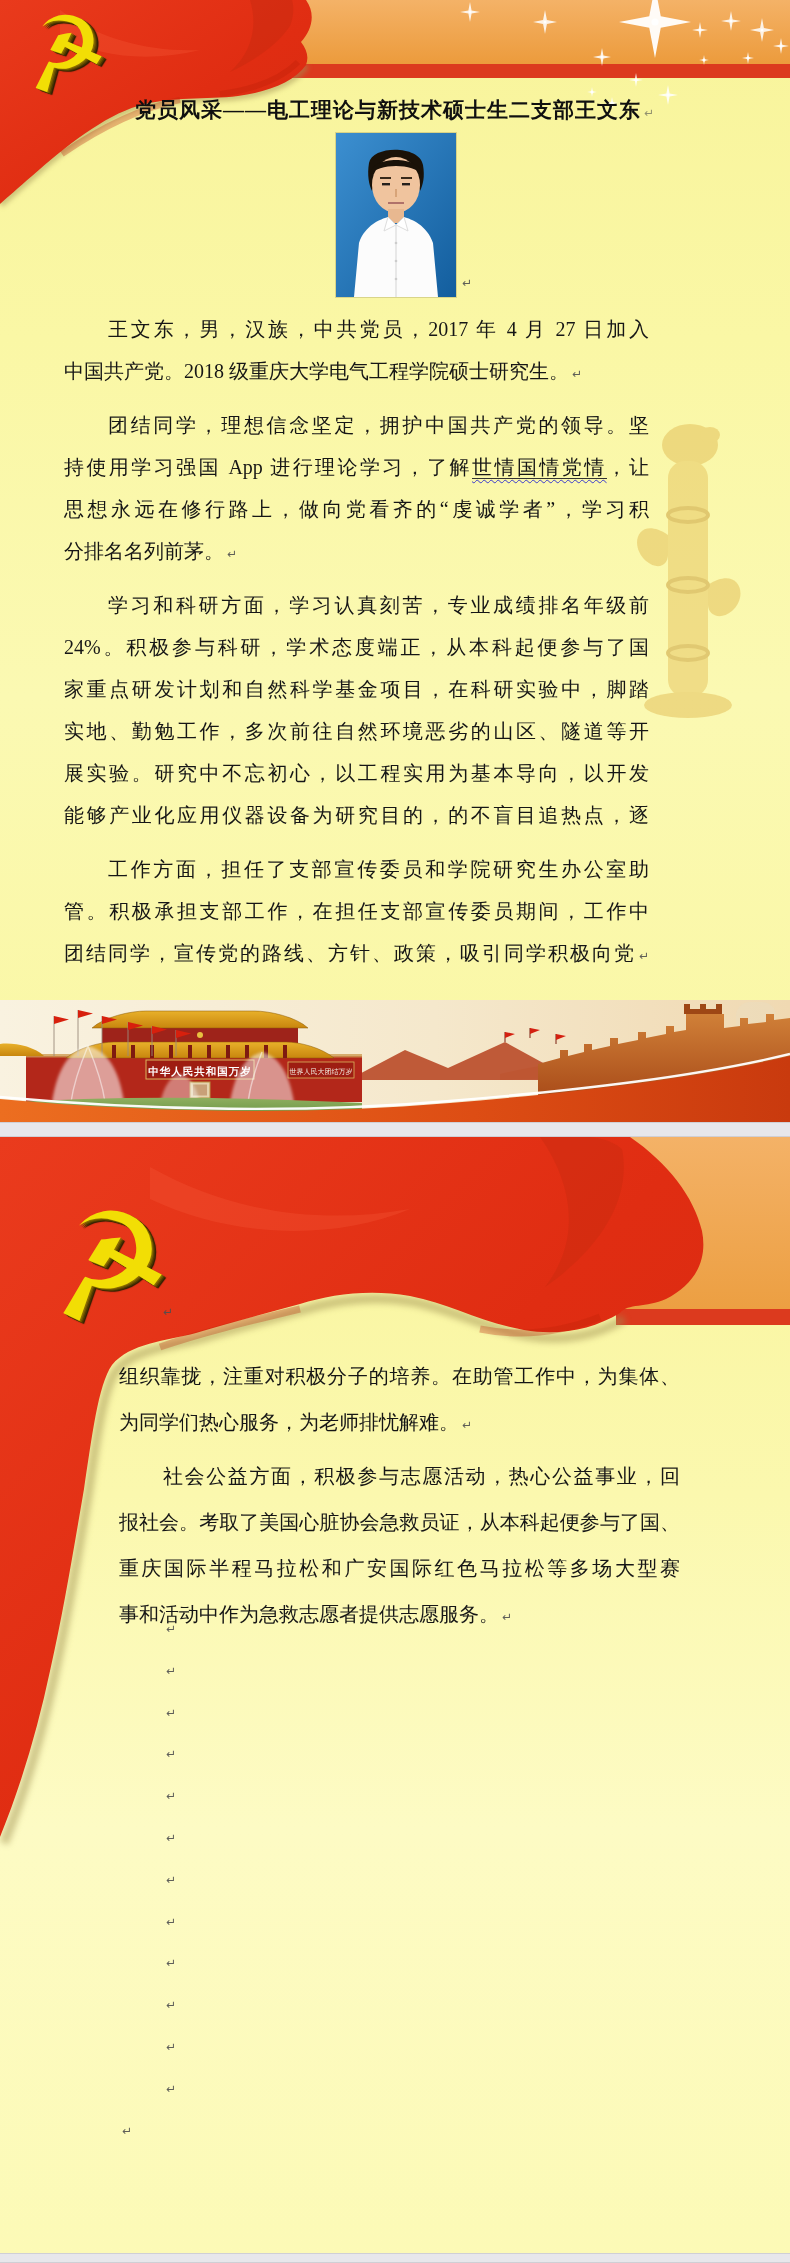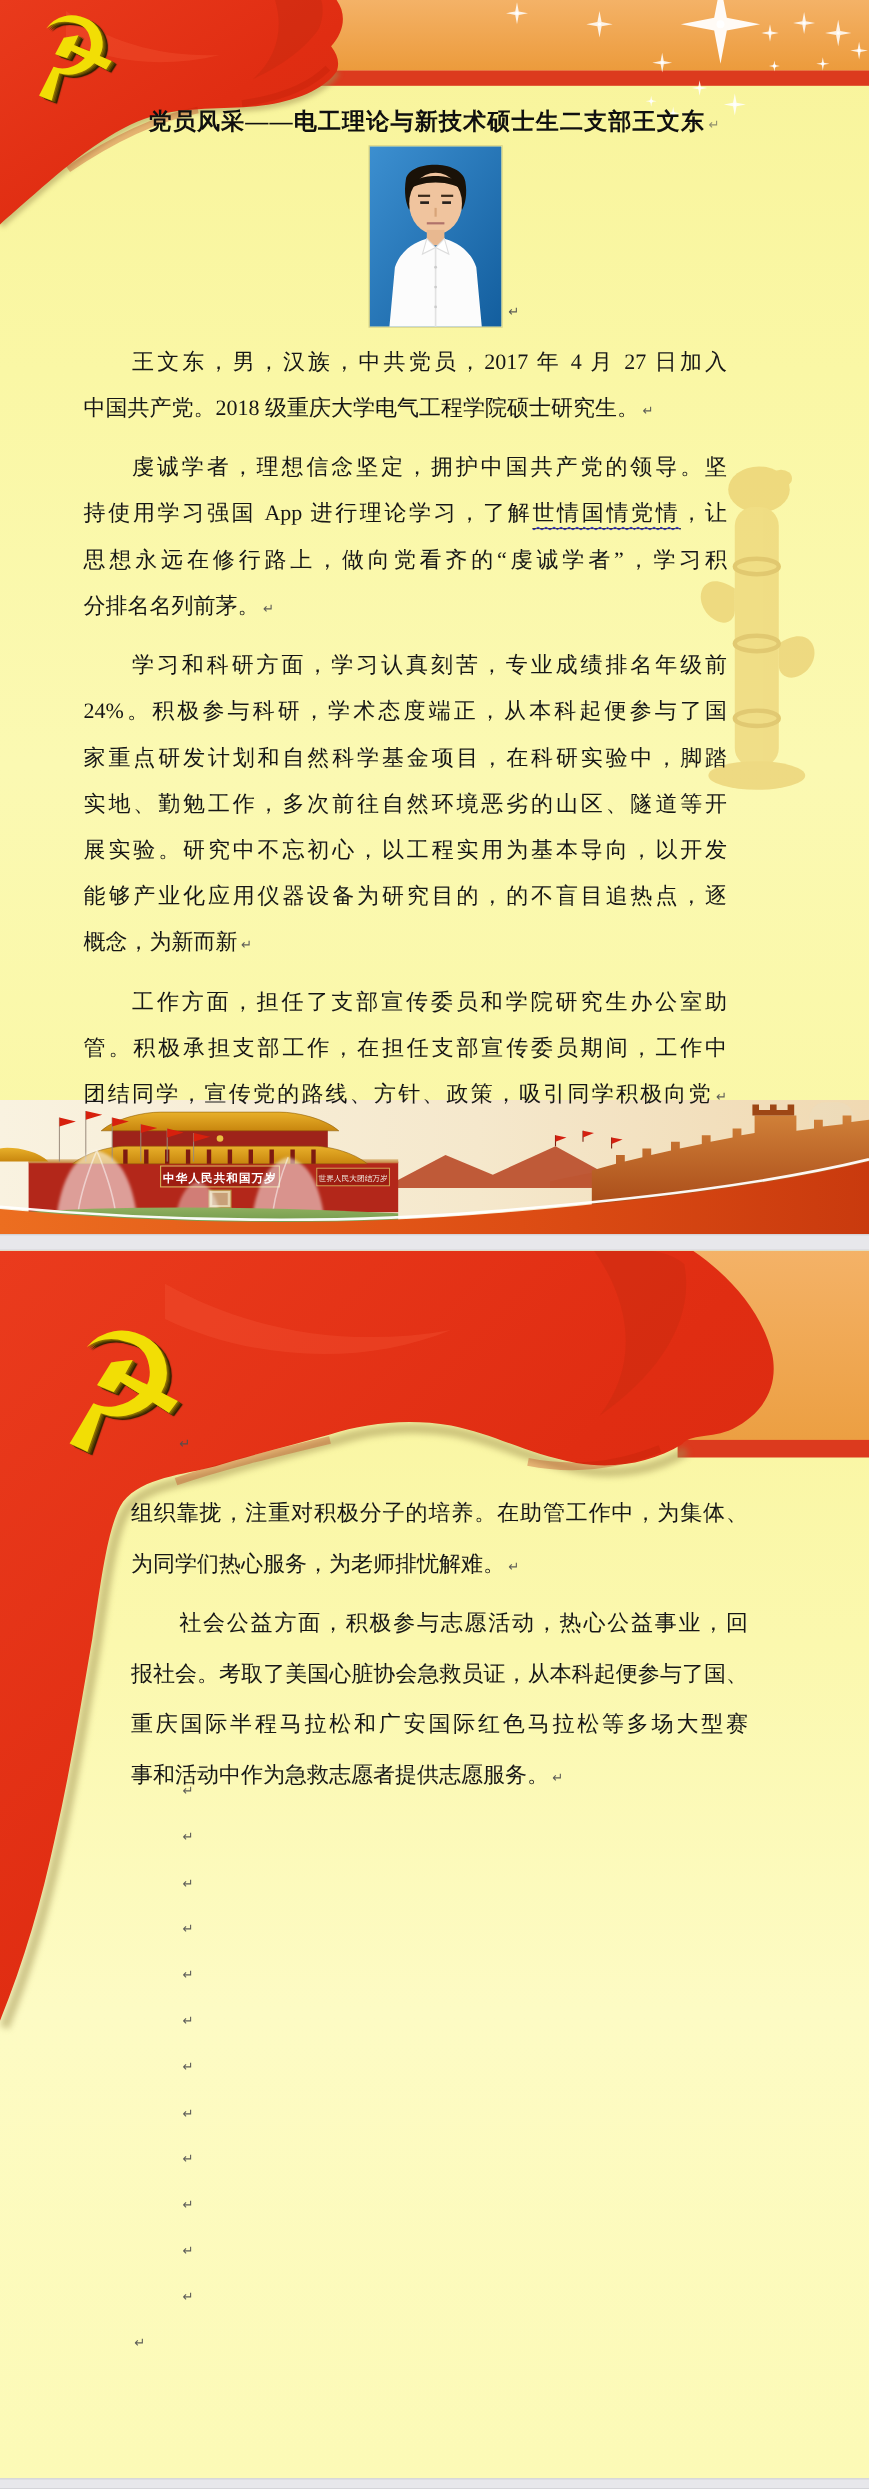--- a/index.html
+++ b/index.html
@@ -18,31 +18,31 @@
           text-shadow:1px 1px 0 #8a6d00,2px 2px 0 #6b5000,3px 3px 0 #4a3600,4px 4px 1px #2a1d00;}
   #emblem1{left:20px;top:4px;font-size:98px;transform:rotate(-14deg);}
   #emblem2{left:44px;top:58px;font-size:142px;transform:rotate(-10deg);}
   .title{position:absolute;left:0;top:96px;width:790px;z-index:5;padding-left:135px;box-sizing:border-box;
          font-size:21px;font-weight:bold;color:#101010;letter-spacing:1px;white-space:nowrap;}
   .photo{position:absolute;left:336px;top:133px;width:120px;height:164px;z-index:4;box-shadow:0 0 0 1px rgba(120,110,60,.25);}
   .photo svg{display:block;}
   .photo-pk{position:absolute;left:459px;top:276px;z-index:4;}
   .pillar{left:598px;top:415px;z-index:0;}
   .textblock{position:absolute;z-index:5;color:#161616;}
-  .tb1{left:76px;top:308px;width:585px;}
+  .tb1{left:64px;top:308px;width:585px;}
   .tb2{left:119px;top:216px;width:561px;}
   .para{margin:0 0 12px 0;}
   .tb2 .para{margin-bottom:8px;}
   .tline{font-size:20px;text-align:justify;text-align-last:justify;-moz-text-align-last:justify;}
   .tb1 .tline{height:42px;line-height:42px;}
   .tb2 .tline{height:46px;line-height:46px;}
   .tline.lastline{text-align-last:left;-moz-text-align-last:left;}
   .para.jlast .tline{text-align-last:justify !important;}
   .para.indent .tline:first-child{text-indent:44px;}
-  .spell{border-bottom:1.5px solid #333;text-decoration:underline wavy #3A3ACC 1px;text-underline-offset:5px;font-family:Liberation Mono, monospace;}
+  .spell{border-bottom:1.5px solid #333;text-decoration:underline wavy #3A3ACC 1px;text-underline-offset:5px;}
   .pilcrow{font-family:"DejaVu Sans",sans-serif;font-size:12px;color:#4f4f4f;margin-left:3px;opacity:.9;}
   .title-pk{font-weight:normal;opacity:.6;}
   .lone-pk{position:absolute;left:160px;top:168px;z-index:3;}
   .tailmarks{position:absolute;left:119px;top:470px;width:561px;z-index:5;}
   .markrow{height:41.8px;line-height:41.8px;}
   .markrow.indent{padding-left:44px;}
   .bottom-art{left:0;top:1000px;z-index:1;}
 </style>
 </head>
 <body>
@@ -153,33 +153,32 @@
         <ellipse cx="90" cy="290" rx="44" ry="13" fill="#E2BC55"></ellipse>
       </g>
     </svg>
 
     <div class="textblock tb1">
         <div class="para indent">
           <div class="tline"><span>王文东，男，汉族，中共党员，2017 年 4 月 27 日加入</span></div>
           <div class="tline lastline"><span>中国共产党。2018 级重庆大学电气工程学院硕士研究生。</span><span class="pilcrow">↵</span></div>
         </div>
         <div class="para indent">
-          <div class="tline"><span>虔诚学者，理想信念坚定，拥护中国共产党的领导。坚</span></div>
+          <div class="tline"><span>团结同学，理想信念坚定，拥护中国共产党的领导。坚</span></div>
           <div class="tline"><span>持使用学习强国 App 进行理论学习，了解</span><span class="spell">世情国情党情</span><span>，让</span></div>
           <div class="tline"><span>思想永远在修行路上，做向党看齐的“虔诚学者”，学习积</span></div>
           <div class="tline lastline"><span>分排名名列前茅。</span><span class="pilcrow">↵</span></div>
         </div>
         <div class="para indent">
           <div class="tline"><span>学习和科研方面，学习认真刻苦，专业成绩排名年级前</span></div>
           <div class="tline"><span>24%。积极参与科研，学术态度端正，从本科起便参与了国</span></div>
           <div class="tline"><span>家重点研发计划和自然科学基金项目，在科研实验中，脚踏</span></div>
           <div class="tline"><span>实地、勤勉工作，多次前往自然环境恶劣的山区、隧道等开</span></div>
           <div class="tline"><span>展实验。研究中不忘初心，以工程实用为基本导向，以开发</span></div>
           <div class="tline"><span>能够产业化应用仪器设备为研究目的，的不盲目追热点，逐</span></div>
-          <div class="tline lastline"><span>概念，为新而新</span><span class="pilcrow">↵</span></div>
         </div>
         <div class="para indent jlast">
           <div class="tline"><span>工作方面，担任了支部宣传委员和学院研究生办公室助</span></div>
           <div class="tline"><span>管。积极承担支部工作，在担任支部宣传委员期间，工作中</span></div>
           <div class="tline"><span>团结同学，宣传党的路线、方针、政策，吸引同学积极向党</span><span class="pilcrow">↵</span></div>
         </div>
       </div>
 
     <svg class="bottom-art" width="790" height="122" viewBox="0 0 790 122">
       <defs>

